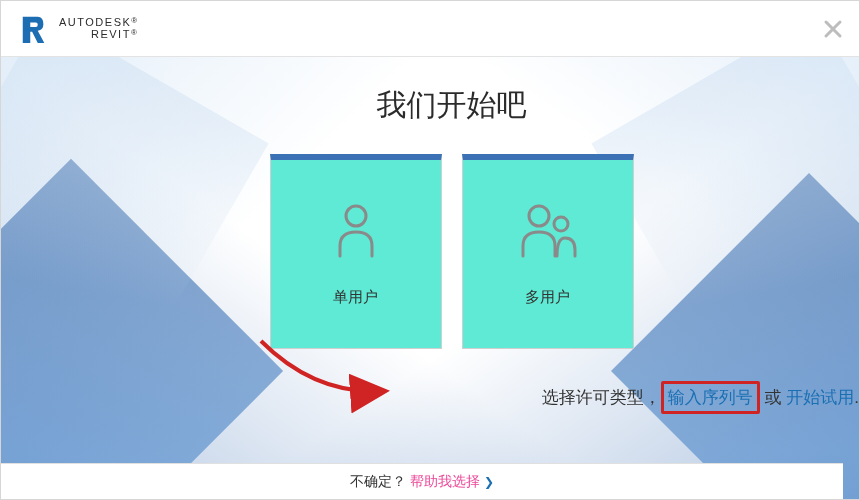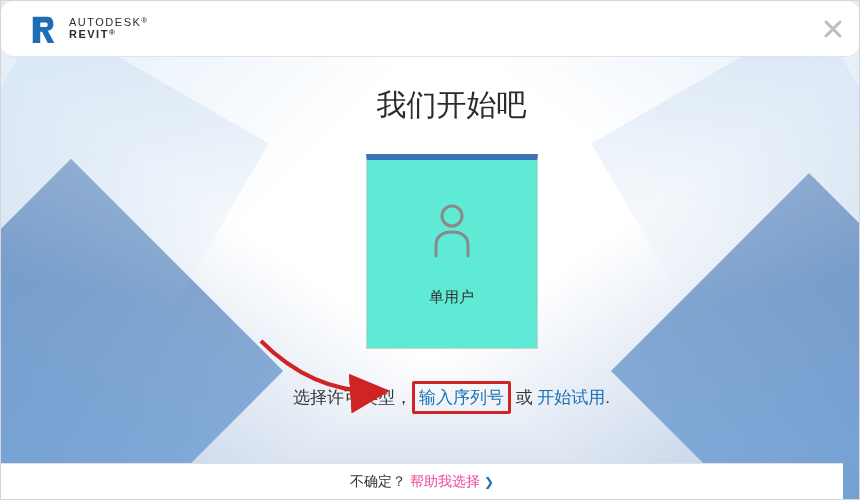--- a/index.html
+++ b/index.html
@@ -16,39 +16,39 @@
       linear-gradient(-35deg, rgba(30,90,170,0.35) 0%, rgba(255,255,255,0) 40%),
       #fff;
   }
   .bg .pane { position: absolute; opacity: .6; }
   .bg .p1 { left:-80px; top:220px; width:300px; height:300px; background:linear-gradient(135deg,#2b5fa3 0%,#4a86c9 70%); transform:rotate(45deg); }
   .bg .p2 { right:-90px; top:230px; width:280px; height:280px; background:linear-gradient(-135deg,#2b5fa3 0%,#4a86c9 70%); transform:rotate(-45deg); }
   .bg .p3 { left:-40px; top:60px; width:260px; height:260px; background:linear-gradient(160deg,#cfe0f2 0%,rgba(255,255,255,0) 80%); transform:rotate(30deg); }
   .bg .p4 { right:-40px; top:60px; width:260px; height:260px; background:linear-gradient(-160deg,#cfe0f2 0%,rgba(255,255,255,0) 80%); transform:rotate(-30deg); }
 
   
-  .header { position:relative; z-index:2; height:56px; background:#fff; border-bottom:1px solid #e3e3e3; display:flex; align-items:center; padding:0 28px;border-radius:12px; }
+  .header { position:relative; z-index:2; height:56px; background:#fff; border-bottom:1px solid #e3e3e3; display:flex; align-items:center; padding:0 18px; }
   .logo-mark { width:30px; height:32px; margin-right:10px; display:flex; align-items:center; justify-content:center; }
   .logo-text { display:flex; flex-direction:column; line-height:1; color:#2c2c2c; }
   .logo-text .line1 { font-size:11px; letter-spacing:1.5px; font-weight:400; }
-  .logo-text .line2 { font-size:11px; letter-spacing:1.5px; font-weight:700; margin-top:1px; }
+  .logo-text .line2 { font-size:11px; letter-spacing:1.5px; font-weight:400; margin-top:1px;margin-left:32px; }
   .logo-text .reg { font-size:8px; vertical-align:top; }
   .close-btn { position:absolute; right:14px; top:16px; width:24px; height:24px; cursor:pointer; }
   .close-btn svg { width:100%; height:100%; }
 
   
   .main { position:relative; z-index:2; text-align:center; padding-top:28px;padding-left:43px; }
   .title { font-size:30px; font-weight:400; color:#2b2b2b; }
 
   .cards { display:flex; justify-content:center; gap:20px; margin-top:28px; }
   .card { width:172px; height:195px; background:#5eead4; border:1px solid #cfcfcf; border-top:6px solid #3b72b5; display:flex; flex-direction:column; align-items:center; justify-content:center; cursor:pointer; }
   .card .icon { color:#777; }
   .card .label { margin-top:26px; font-size:15px; color:#333; }
 
-  .prompt { margin-top:32px; font-size:17px; color:#333; }
+  .prompt { margin-top:32px; font-size:17px; color:#333;text-align:right; }
   .serial-wrap { display:inline-block; border:3px solid #d02424; padding:2px 4px; border-radius:2px; }
   .link { color:#1a6fb3; cursor:pointer; text-decoration:none; }
 
   
   .arrow { position:absolute; left:255px; top:335px; z-index:3; pointer-events:none; }
   .arrow svg { width:160px; height:80px; overflow:visible; }
 
   
   .footer { position:absolute; bottom:0; left:0; right:16px; z-index:2; height:36px; background:#fff; border-top:1px solid #e0e0e0; display:flex; align-items:center; justify-content:center; font-size:14px; color:#333; }
   .footer .help { color:#ec4899; cursor:pointer; margin-left:4px; }
@@ -88,20 +88,31 @@
   <div class="cards">
     <div class="card">
       <div class="icon">
         <svg width="48" height="56" viewBox="0 0 48 56">
           <circle cx="24" cy="14" r="10" fill="none" stroke="#8a8a8a" stroke-width="3"></circle>
           <path d="M8 54 V44 Q8 30 24 30 Q40 30 40 44 V54" fill="none" stroke="#8a8a8a" stroke-width="3" stroke-linecap="round"></path>
         </svg>
       </div>
       <div class="label">单用户</div>
     </div>
+    <div class="card">
+      <div class="icon">
+        <svg width="62" height="56" viewBox="0 0 62 56">
+          <circle cx="22" cy="14" r="10" fill="none" stroke="#8a8a8a" stroke-width="3"></circle>
+          <path d="M6 54 V44 Q6 30 22 30 Q38 30 38 44 V54" fill="none" stroke="#8a8a8a" stroke-width="3" stroke-linecap="round"></path>
+          <circle cx="44" cy="22" r="7" fill="none" stroke="#8a8a8a" stroke-width="3"></circle>
+          <path d="M40 54 Q40 36 48 36 Q58 36 58 48 V54" fill="none" stroke="#8a8a8a" stroke-width="3" stroke-linecap="round"></path>
+        </svg>
+      </div>
+      <div class="label">多用户</div>
+    </div>
   </div>
 
   <div class="prompt">
     <span>选择许可类型，</span><span class="serial-wrap"><a class="link">输入序列号</a></span><span> 或 </span><a class="link">开始试用</a><span>.</span>
   </div>
 </div>
 
 <div class="arrow">
   <svg viewBox="0 0 160 80">
     <defs>

